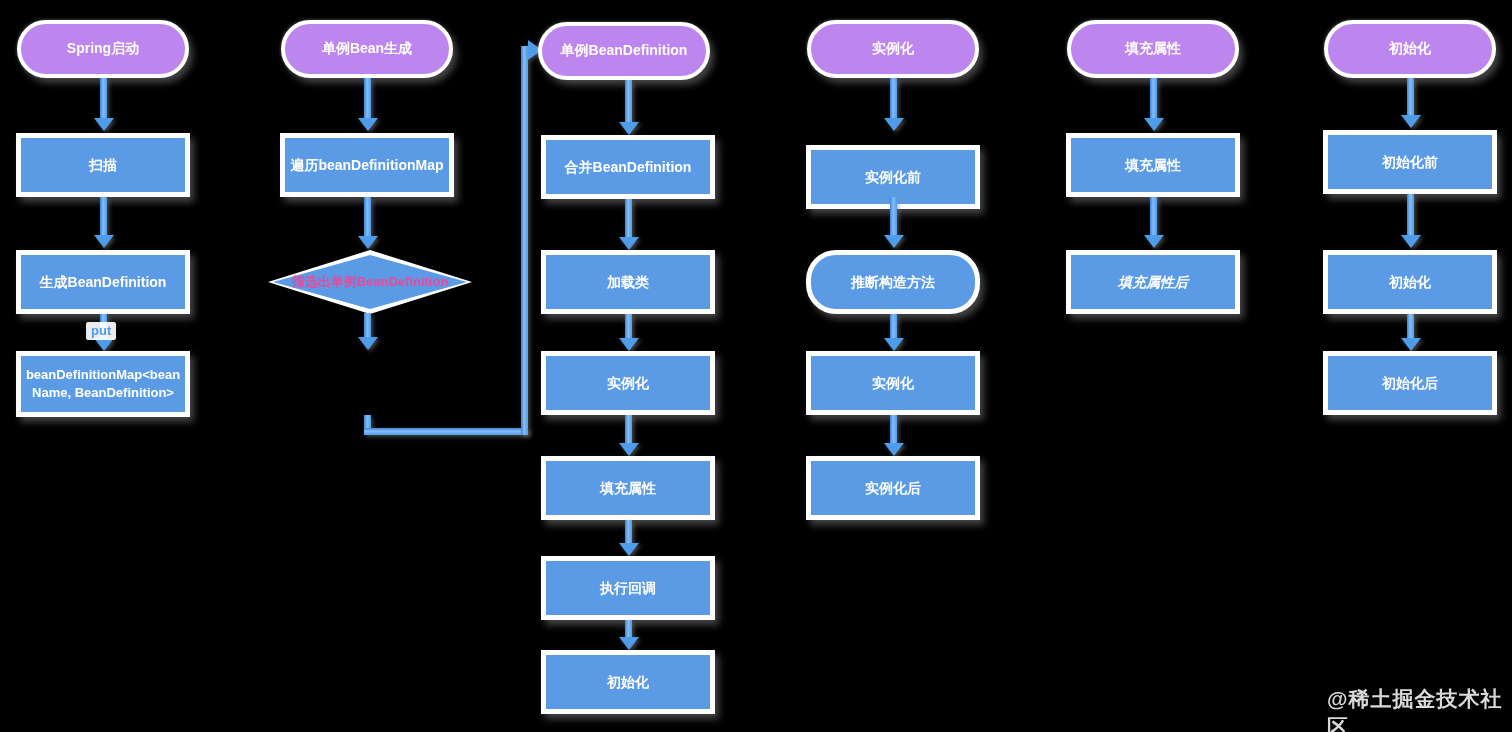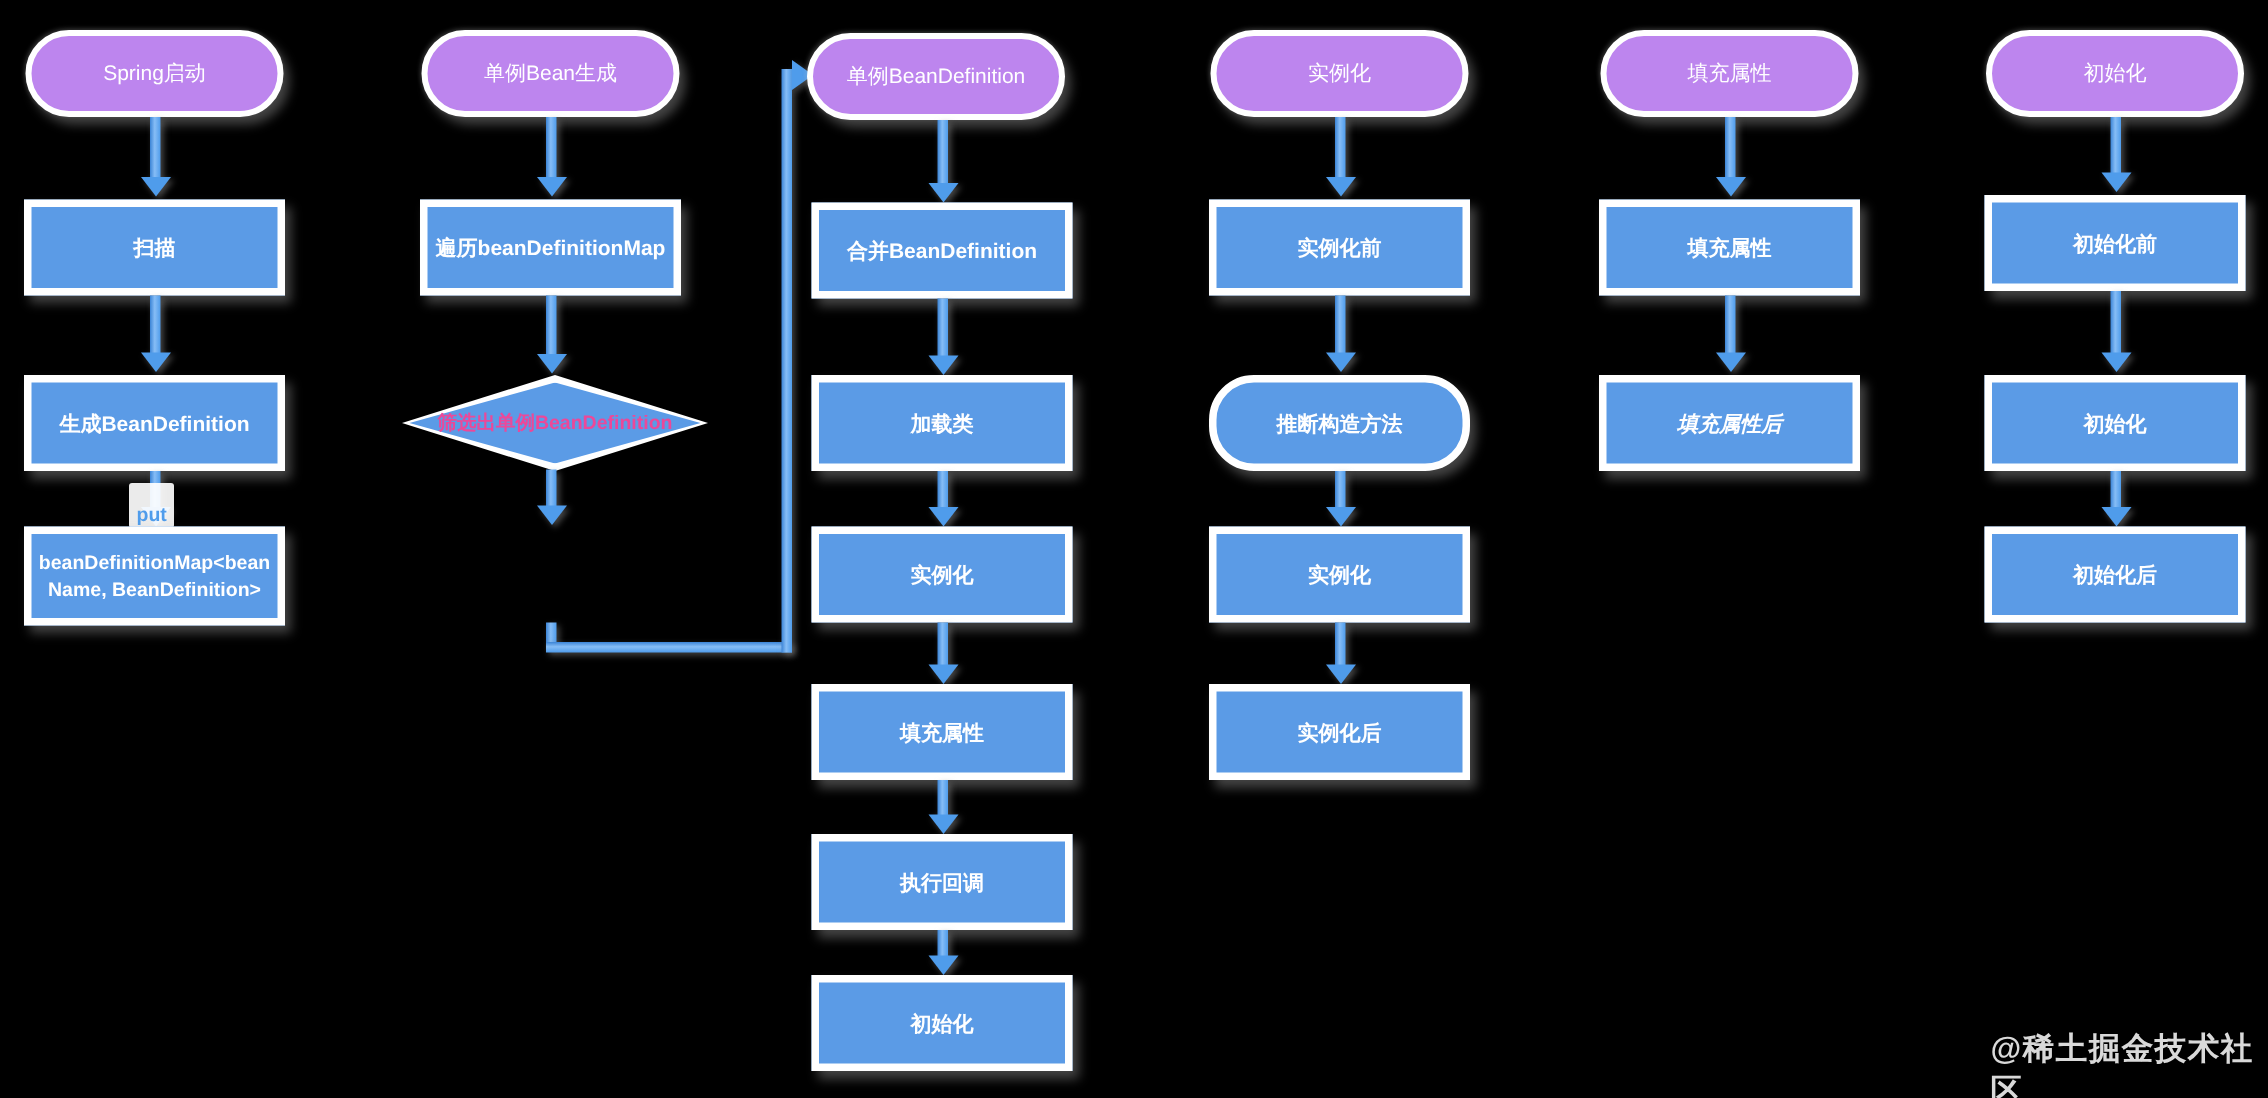--- a/index.html
+++ b/index.html
@@ -7,21 +7,21 @@
   body { font-family:"Liberation Sans","DejaVu Sans",sans-serif; }
   #stage {
     position:relative; width:1512px; height:732px; background:#000000;
     overflow:hidden;
   }
   
   .pill {
     position:absolute; width:172px; height:58px;
     background:#bd85ee; border:4px solid #ffffff; border-radius:29px;
     display:flex; align-items:center; justify-content:center;
-    color:#ffffff; font-size:14px; font-weight:normal;
+    color:#ffffff; font-size:14px; font-weight:bold;
     box-shadow:4px 5px 7px rgba(150,150,150,.45), -1px -1px 3px rgba(200,200,200,.25);
   }
   .box {
     position:absolute; width:174px; height:64px;
     background:#5b9be6; border:5px solid #ffffff;
     display:flex; align-items:center; justify-content:center; text-align:center;
     color:#ffffff; font-size:14px; font-weight:bold; line-height:1.35;
     box-shadow:4px 5px 7px rgba(150,150,150,.45);
     padding:0 4px;
   }
@@ -52,21 +52,21 @@
   }
   .seg { position:absolute; background:linear-gradient(90deg,#3b84d6 0%,#86bdf6 45%,#4f9ceb 100%); filter:drop-shadow(2px 2px 2px rgba(130,130,130,.5)); }
   .seg.h { background:linear-gradient(180deg,#3b84d6 0%,#86bdf6 45%,#4f9ceb 100%); }
   .rarrow-head {
     position:absolute; width:0; height:0;
     border:10px solid transparent; border-right:0; border-left:14px solid #4f9ceb;
     filter:drop-shadow(2px 2px 2px rgba(130,130,130,.5));
   }
   .edge-label {
     position:absolute; background:rgba(255,255,255,.92); color:#4f9ceb;
-    font-size:13px; font-weight:bold; padding:13px 5px 2px; border-radius:2px;
+    font-size:13px; font-weight:bold; padding:1px 5px 2px; border-radius:2px;
   }
   .watermark {
     position:absolute; color:#d9d9d9; font-size:21px; font-weight:bold;
     letter-spacing:1px; text-shadow:1px 1px 2px rgba(0,0,0,.8);
   }
 </style>
 </head>
 <body>
 
 <div id="stage">
@@ -105,21 +105,21 @@
   <div class="box" style="left:541px; top:351px;">实例化</div>
   <div class="varrow" style="left:625px; top:415px; height:41px;"></div>
   <div class="box" style="left:541px; top:456px;">填充属性</div>
   <div class="varrow" style="left:625px; top:520px; height:36px;"></div>
   <div class="box" style="left:541px; top:556px;">执行回调</div>
   <div class="varrow" style="left:625px; top:620px; height:30px;"></div>
   <div class="box" style="left:541px; top:650px;">初始化</div>
 
   <div class="pill" style="left:807px; top:20px;">实例化</div>
   <div class="varrow" style="left:890px; top:78px; height:53px;"></div>
-  <div class="box" style="left:806px; top:133px;">实例化前</div>
+  <div class="box" style="left:806px; top:145px;">实例化前</div>
   <div class="varrow" style="left:890px; top:197px; height:51px;"></div>
   <div class="box" style="left:806px; top:250px;border-radius:30px;">推断构造方法</div>
   <div class="varrow" style="left:890px; top:314px; height:37px;"></div>
   <div class="box" style="left:806px; top:351px;">实例化</div>
   <div class="varrow" style="left:890px; top:415px; height:41px;"></div>
   <div class="box" style="left:806px; top:456px;">实例化后</div>
 
   <div class="pill" style="left:1067px; top:20px;">填充属性</div>
   <div class="varrow" style="left:1150px; top:78px; height:53px;"></div>
   <div class="box" style="left:1066px; top:133px;">填充属性</div>

